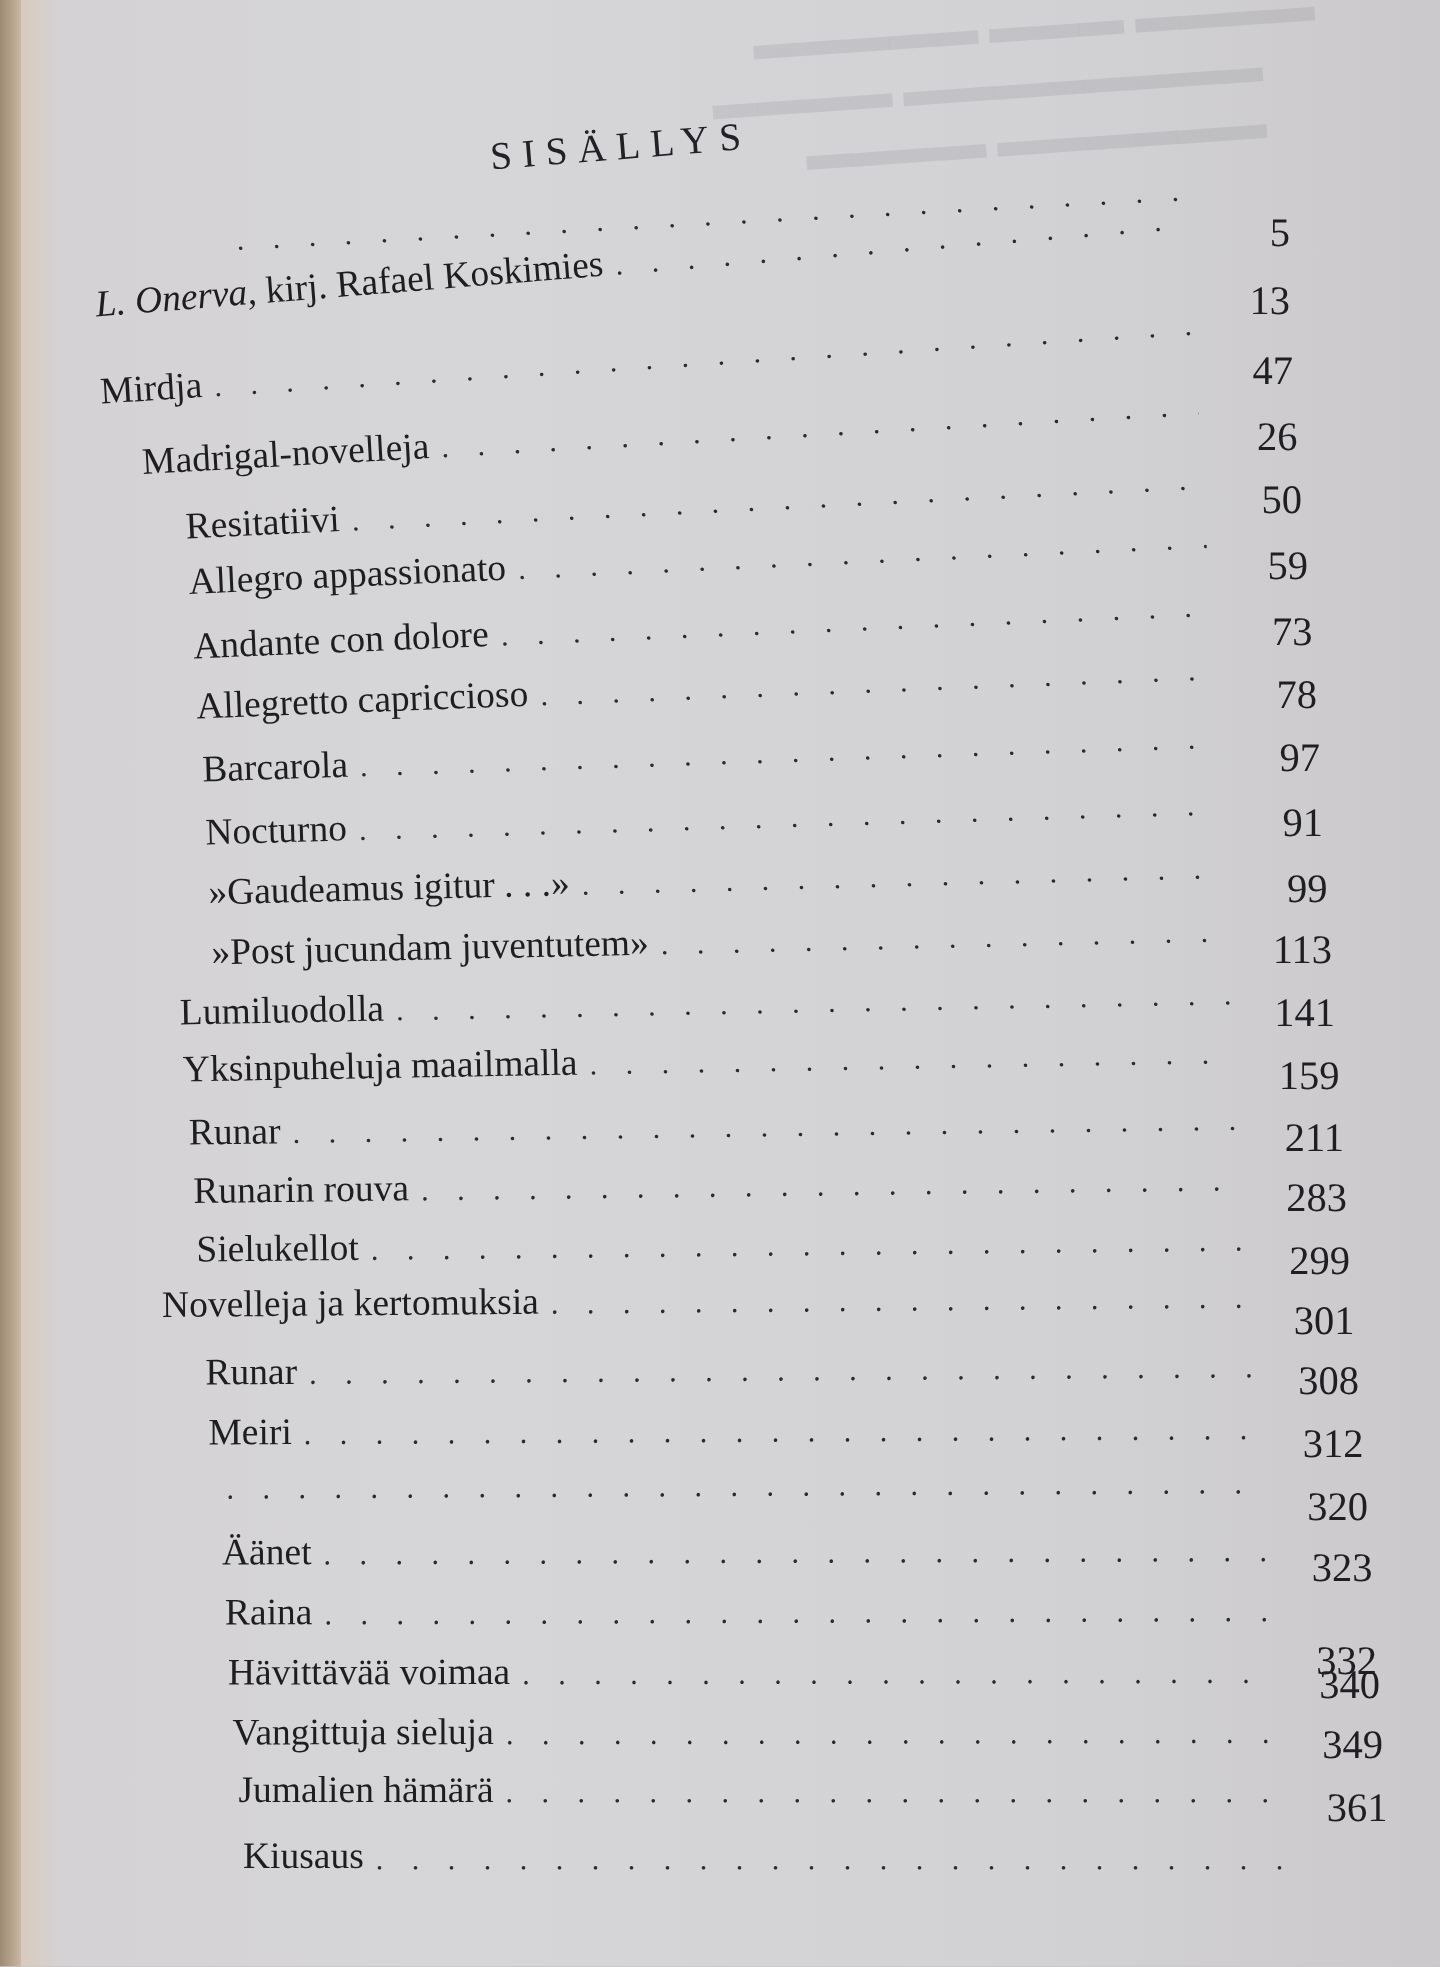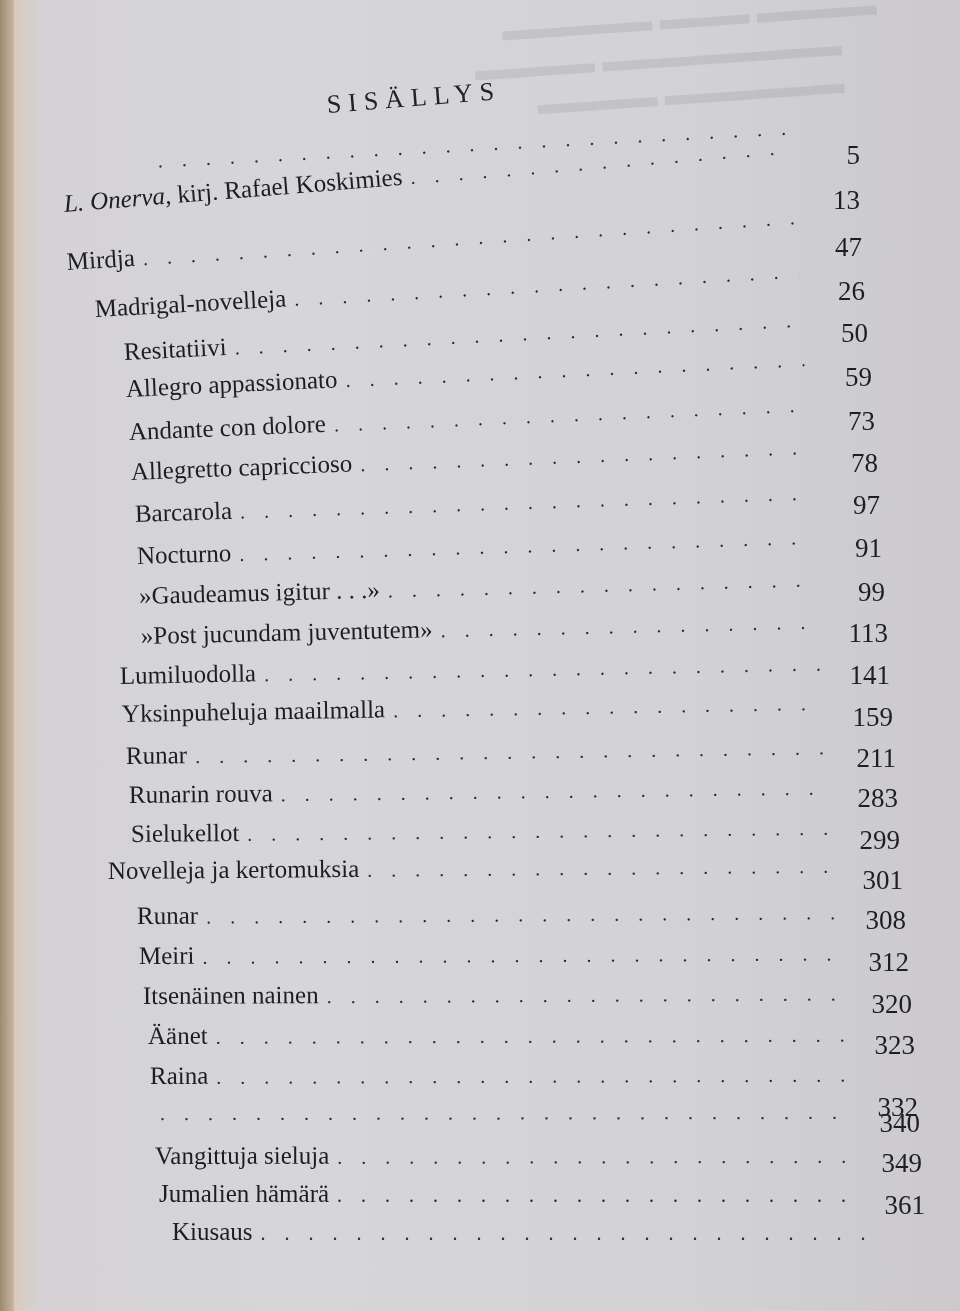--- a/index.html
+++ b/index.html
@@ -164,43 +164,43 @@
       </div>
       <div class="toc-row" style="left: 137px; top: 902px; width: 701px; transform: rotate(-0.4deg);">
         <span class="toc-label"><span>Runar</span></span>
         <span class="toc-dots">............................................................</span>
       </div>
       <div class="toc-row" style="left: 139px; top: 942px; width: 701px; transform: rotate(-0.3deg);">
         <span class="toc-label"><span>Meiri</span></span>
         <span class="toc-dots">............................................................</span>
       </div>
       <div class="toc-row" style="left: 143px; top: 982px; width: 699px; transform: rotate(-0.3deg);">
-        <span class="toc-label"><span>Itsenäinen nainen</span></span>
         <span class="toc-dots">............................................................</span>
       </div>
       <div class="toc-row" style="left: 148px; top: 1022px; width: 697px; transform: rotate(-0.2deg);">
         <span class="toc-label"><span>Äänet</span></span>
         <span class="toc-dots">............................................................</span>
       </div>
       <div class="toc-row" style="left: 150px; top: 1062px; width: 698px; transform: rotate(-0.2deg);">
         <span class="toc-label"><span>Raina</span></span>
         <span class="toc-dots">............................................................</span>
       </div>
       <div class="toc-row" style="left: 152px; top: 1102px; width: 698px; transform: rotate(-0.1deg);">
+        <span class="toc-label"><span>Hävittävää voimaa</span></span>
         <span class="toc-dots">............................................................</span>
       </div>
       <div class="toc-row" style="left: 155px; top: 1142px; width: 698px; transform: rotate(-0.1deg);">
         <span class="toc-label"><span>Vangittuja sieluja</span></span>
         <span class="toc-dots">............................................................</span>
       </div>
       <div class="toc-row" style="left: 159px; top: 1180px; width: 697px; transform: rotate(0deg);">
         <span class="toc-label"><span>Jumalien hämärä</span></span>
         <span class="toc-dots">............................................................</span>
       </div>
-      <div class="toc-row" style="left: 172px; top: 1218px; width: 696px; transform: rotate(0deg);">
+      <div class="toc-row" style="left: 162px; top: 1218px; width: 696px; transform: rotate(0deg); align-items: flex-end;">
         <span class="toc-label"><span>Kiusaus</span></span>
         <span class="toc-dots">............................................................</span>
       </div>
       <div class="toc-page" style="left: 790px; top: 140px;">5</div>
       <div class="toc-page" style="left: 790px; top: 185px;">13</div>
       <div class="toc-page" style="left: 792px; top: 232px;">47</div>
       <div class="toc-page" style="left: 795px; top: 276px;">26</div>
       <div class="toc-page" style="left: 798px; top: 318px;">50</div>
       <div class="toc-page" style="left: 802px; top: 362px;">59</div>
       <div class="toc-page" style="left: 805px; top: 406px;">73</div>

